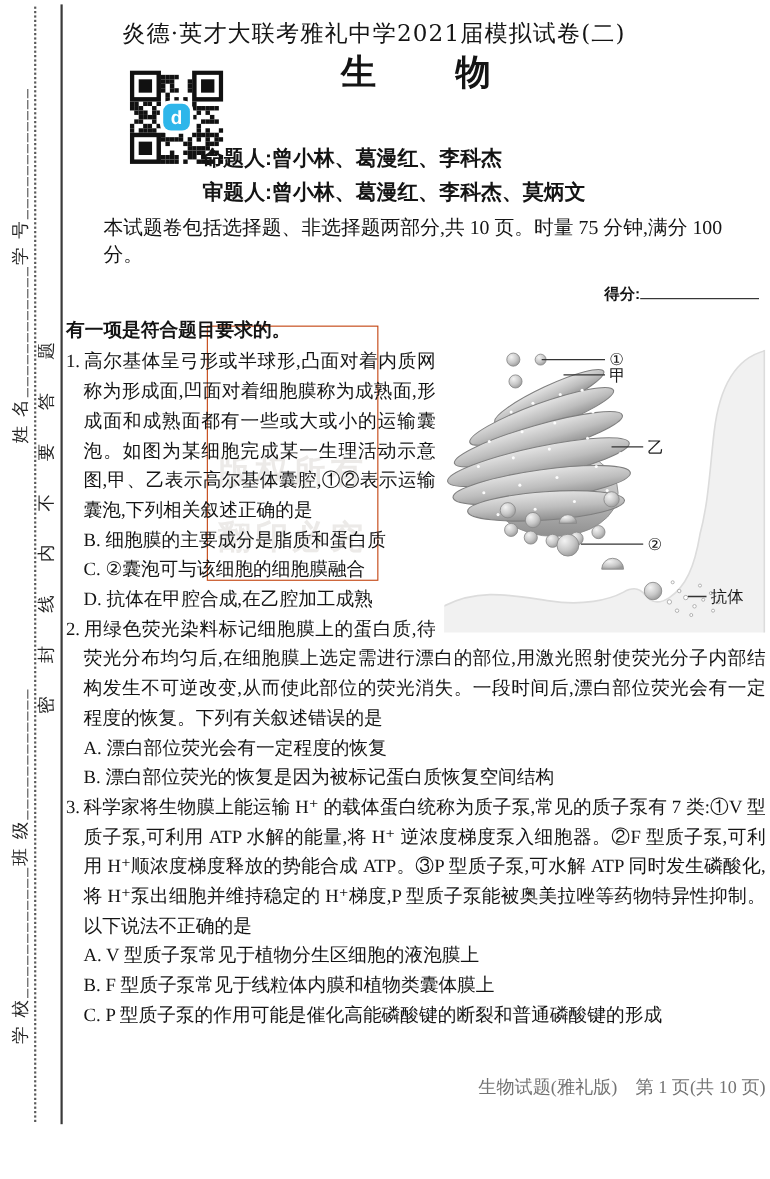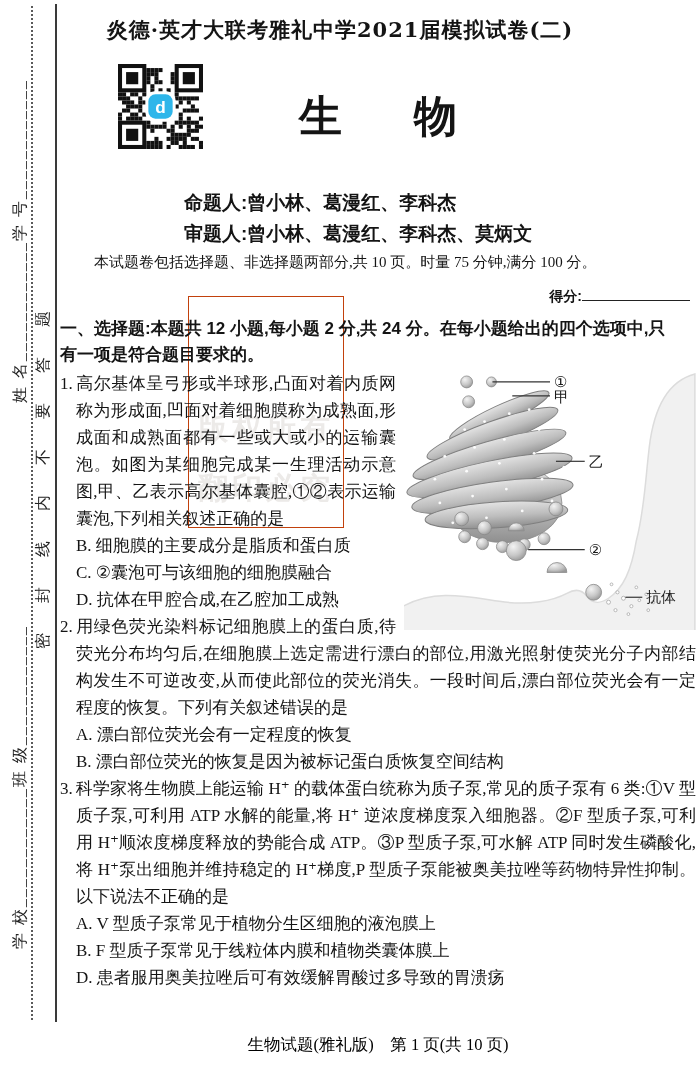--- a/index.html
+++ b/index.html
@@ -14,44 +14,44 @@
   .rule-solid{position:absolute;left:55px;top:4px;height:1018px;width:0;
     border-left:2px solid #3a3a3a;}
   .rot{position:absolute;transform:rotate(-90deg);white-space:nowrap;
     font-size:16px;color:#222;height:22px;line-height:22px;}
   .fields-upper{top:240px;left:-132px;width:304px;text-align:center;letter-spacing:2px;}
   .fields-lower{top:786px;left:-132px;width:304px;text-align:center;letter-spacing:2px;}
   .seal-text{top:454px;left:-167px;width:420px;text-align:center;letter-spacing:30px;font-size:16px;}
   
   .content{position:absolute;left:60px;top:0;width:636px;}
   .exam-title{margin-top:16px;width:560px;text-align:center;
-    font-size:21px;font-weight:bold;letter-spacing:1px;
+    font-size:21px;font-weight:normal;letter-spacing:1px;
     font-family:"DejaVu Serif","Liberation Serif",serif;}
   .qr-wrap{position:absolute;left:118px;top:64px;width:85px;height:85px;}
-  .subject{margin-top:44px;text-align:center;font-size:43px;font-weight:bold;
+  .subject{text-align:center;font-size:32px;font-weight:bold;
     font-family:"Liberation Sans","DejaVu Sans",sans-serif;}
   .subject .gap{display:inline-block;width:72px;}
   .person-lines{margin-top:41px;margin-left:124px;
     font-family:"Liberation Sans","DejaVu Sans",sans-serif;
     font-weight:bold;font-size:19px;line-height:31px;}
-  .exam-info{margin-top:4px;margin-left:34px;font-size:15px;}
+  .exam-info{margin-top:4px;margin-left:34px;font-size:18px;}
   .score-line{margin-top:12px;text-align:right;padding-right:6px;
     font-family:"Liberation Sans","DejaVu Sans",sans-serif;
     font-weight:bold;font-size:14px;}
   .score-blank{display:inline-block;width:108px;border-bottom:1.5px solid #222;height:16px;}
   .section-head{margin-top:10px;font-family:"Liberation Sans","DejaVu Sans",sans-serif;
     font-weight:bold;font-size:17px;line-height:26px;text-align:justify;}
   .questions{margin-top:2px;font-size:17px;line-height:27px;text-align:justify;}
   .question{position:relative;z-index:1;}
   .stem{margin:0;padding-left:16px;text-indent:-16px;}
   .qno{margin-right:3px;}
   .opt{padding-left:16px;}
   .figure{float:right;width:292px;height:258px;margin:2px 0 2px 8px;}
-  .footer{position:absolute;left:60px;top:1034px;width:636px;text-align:center;
-    font-size:16.5px;color:#000000;}
+  .footer{position:absolute;left:60px;top:978px;width:636px;text-align:right;
+    font-size:16.5px;color:#737373;}
   
   .watermark{position:absolute;left:188px;top:296px;width:156px;height:232px;z-index:0;
     border:1px solid #c2410c;display:flex;flex-direction:column;justify-content:flex-end;
     align-items:center;gap:18px;padding-bottom:18px;box-sizing:border-box;
     color:#eceae8;font-size:30px;font-weight:bold;letter-spacing:4px;
     font-family:"Liberation Sans",sans-serif;pointer-events:none;}
 </style>
 </head>
 <body>
 
@@ -229,21 +229,20 @@
     <div>审题人:曾小林、葛漫红、李科杰、莫炳文</div>
   </div>
 
   <div class="exam-info">本试题卷包括选择题、非选择题两部分,共 10 页。时量 75 分钟,满分 100 分。</div>
 
   <div class="score-line">
     <span>得分:</span><span class="score-blank"></span>
   </div>
 
   <div class="section-head">
-    <div>一、选择题:本题共 12 小题,每小题 2 分,共 24 分。在每小题给出的四个选项中,只</div>
     <div>有一项是符合题目要求的。</div>
   </div>
 
   <div class="questions">
 
     <div class="question">
       <div class="figure">
         <svg width="292" height="258" viewBox="0 0 292 260">
           <defs>
             <radialGradient id="ves" cx="35%" cy="30%" r="75%">
@@ -355,22 +354,22 @@
       <div class="opt">D. 抗体在甲腔合成,在乙腔加工成熟</div>
     </div>
 
     <div class="question">
       <p class="stem"><span class="qno">2.</span><span>用绿色荧光染料标记细胞膜上的蛋白质,待荧光分布均匀后,在细胞膜上选定需进行漂白的部位,用激光照射使荧光分子内部结构发生不可逆改变,从而使此部位的荧光消失。一段时间后,漂白部位荧光会有一定程度的恢复。下列有关叙述错误的是</span></p>
       <div class="opt">A. 漂白部位荧光会有一定程度的恢复</div>
       <div class="opt">B. 漂白部位荧光的恢复是因为被标记蛋白质恢复空间结构</div>
     </div>
 
     <div class="question">
-      <p class="stem"><span class="qno">3.</span><span>科学家将生物膜上能运输 H⁺ 的载体蛋白统称为质子泵,常见的质子泵有 6 类:①V 型质子泵,可利用 ATP 水解的能量,将 H⁺ 逆浓度梯度泵入细胞器。②F 型质子泵,可利用 H⁺顺浓度梯度释放的势能合成 ATP。③P 型质子泵,可水解 ATP 同时发生磷酸化,将 H⁺泵出细胞并维持稳定的 H⁺梯度,P 型质子泵能被奥美拉唑等药物特异性抑制。以下说法不正确的是</span></p>
+      <p class="stem"><span class="qno">3.</span><span>科学家将生物膜上能运输 H⁺ 的载体蛋白统称为质子泵,常见的质子泵有 7 类:①V 型质子泵,可利用 ATP 水解的能量,将 H⁺ 逆浓度梯度泵入细胞器。②F 型质子泵,可利用 H⁺顺浓度梯度释放的势能合成 ATP。③P 型质子泵,可水解 ATP 同时发生磷酸化,将 H⁺泵出细胞并维持稳定的 H⁺梯度,P 型质子泵能被奥美拉唑等药物特异性抑制。以下说法不正确的是</span></p>
       <div class="opt">A. V 型质子泵常见于植物分生区细胞的液泡膜上</div>
       <div class="opt">B. F 型质子泵常见于线粒体内膜和植物类囊体膜上</div>
-      <div class="opt">D. 患者服用奥美拉唑后可有效缓解胃酸过多导致的胃溃疡</div>
+      <div class="opt">C. P 型质子泵的作用可能是催化高能磷酸键的断裂和普通磷酸键的形成</div>
     </div>
 
   </div>
 </div>
 
 <div class="footer">生物试题(雅礼版)　第 1 页(共 10 页)</div>
 
 </body></html>

